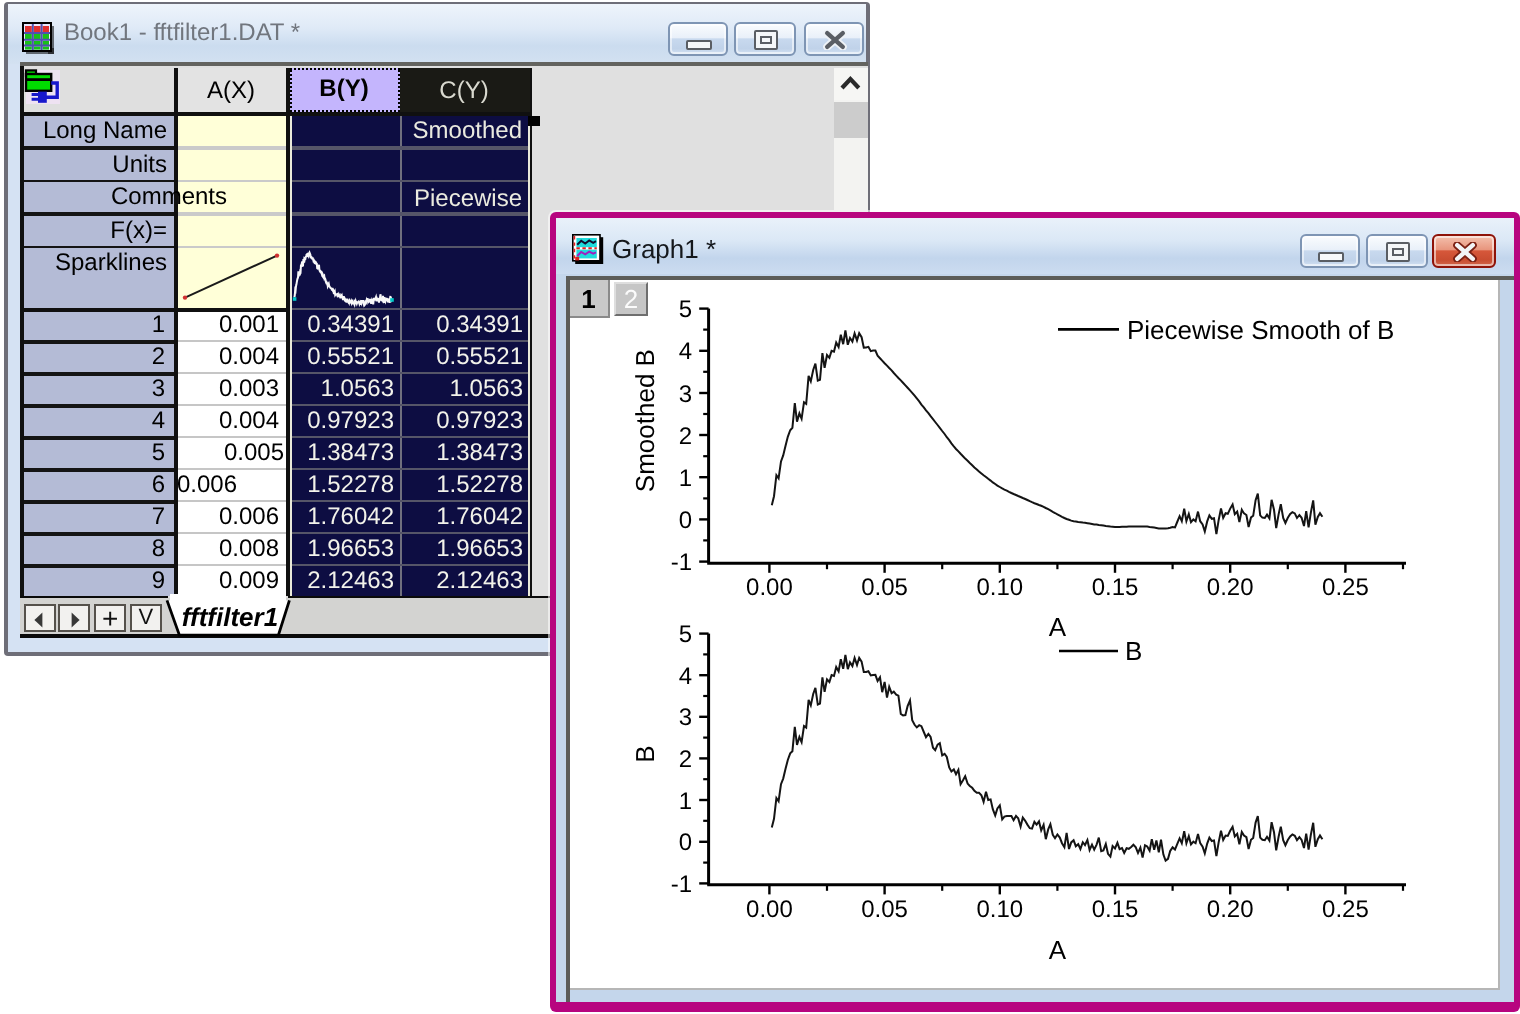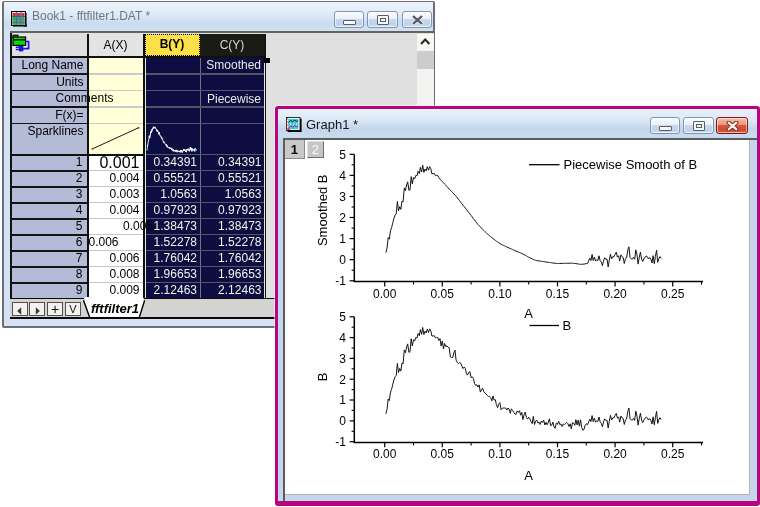--- a/index.html
+++ b/index.html
@@ -55,21 +55,21 @@
 <div style="position:absolute;left:199.5px;top:33.5px;width:65px;height:22.5px;background:#1a1a15;"></div>
 <svg style="position:absolute;left:12px;top:33px" width="20" height="20">
     <rect x="1" y="2.2" width="5" height="2.6" fill="#00dd00" stroke="#000" stroke-width="1.1"></rect>
     <rect x="1" y="4" width="12.6" height="8.4" fill="#00dd00" stroke="#000" stroke-width="1.2"></rect>
     <line x1="1" y1="6.8" x2="13.6" y2="6.8" stroke="#000" stroke-width="1.4"></line>
     <path d="M13.6,8.5 H16.6 V15.6 H8.6" stroke="#1818cc" stroke-width="1.7" fill="none"></path>
     <rect x="7" y="12.8" width="4.4" height="5.6" fill="#1818cc"></rect>
     <path d="M3.8,14.3 H7 M3.8,16.6 H7" stroke="#1818cc" stroke-width="1.5"></path>
   </svg>
 <div style="position:absolute;left:88.5px;top:33.5px;width:54px;height:22.5px;font-size:12px;line-height:22.5px;text-align:center;color:#000;">A(X)</div>
-<div style="position:absolute;left:144.5px;top:34px;width:55px;height:21.8px;background:#fde047;border:1px dotted #000;font-size:12px;line-height:19px;text-align:center;font-weight:bold;color:#000;">B(Y)</div>
+<div style="position:absolute;left:144.5px;top:34px;width:55px;height:21.8px;background:#c4b5fd;border:1px dotted #000;font-size:12px;line-height:19px;text-align:center;font-weight:bold;color:#000;">B(Y)</div>
 <div style="position:absolute;left:199.5px;top:33.5px;width:65px;height:22.5px;font-size:12px;line-height:22.5px;text-align:center;color:#d9d9cf;">C(Y)</div>
 <div style="position:absolute;left:10px;top:33.4px;width:1.6px;height:265.6px;background:#101010;"></div>
 <div style="position:absolute;left:86.5px;top:33.5px;width:2px;height:264px;background:#101010;"></div>
 <div style="position:absolute;left:142.5px;top:33.5px;width:2px;height:264px;background:#101010;"></div>
 <div style="position:absolute;left:264.6px;top:33.5px;width:1.6px;height:264px;background:#101010;"></div>
 <div style="position:absolute;left:199.5px;top:57.5px;width:1px;height:240px;background:#70707e;"></div>
 <div style="position:absolute;left:144.5px;top:57.5px;width:1px;height:240px;background:#e9e9da;"></div>
 <div style="position:absolute;left:263.5px;top:57.5px;width:1.1px;height:240px;background:#e9e9da;"></div>
 <div style="position:absolute;left:264.2px;top:57.6px;width:5.6px;height:5.6px;background:#000;"></div>
 <div style="position:absolute;left:10px;top:56px;width:256px;height:1.6px;background:#101010;"></div>
@@ -112,37 +112,37 @@
 <div style="position:absolute;left:88.5px;top:281.5px;width:54px;height:1.6px;background:#c6c6c6;"></div>
 <div style="position:absolute;left:145.5px;top:281.5px;width:118px;height:1.6px;background:#555568;"></div>
 <div style="position:absolute;left:11.5px;top:57.5px;width:72px;height:15px;font-size:12px;line-height:15px;text-align:right;color:#000;">Long Name</div>
 <div style="position:absolute;left:11.5px;top:74.8px;width:72px;height:15px;font-size:12px;line-height:15px;text-align:right;color:#000;">Units</div>
 <div style="position:absolute;left:11.5px;top:91.3px;width:72px;height:15px;font-size:12px;line-height:15px;text-align:right;color:#000;padding-left:44px;">Comments</div>
 <div style="position:absolute;left:11.5px;top:107.8px;width:72px;height:15px;font-size:12px;line-height:15px;text-align:right;color:#000;">F(x)=</div>
 <div style="position:absolute;left:11.5px;top:124.3px;width:72px;height:15px;font-size:12px;line-height:15px;text-align:right;color:#000;">Sparklines</div>
 <div style="position:absolute;left:200px;top:58px;width:61px;height:15px;font-size:12px;line-height:15px;text-align:right;color:#eaeadf;">Smoothed</div>
 <div style="position:absolute;left:200px;top:91.8px;width:61px;height:15px;font-size:12px;line-height:15px;text-align:right;color:#eaeadf;">Piecewise</div>
 <div style="position:absolute;left:11.5px;top:155.0px;width:71px;height:15px;font-size:12px;line-height:15px;text-align:right;color:#000;">1</div>
-<div style="position:absolute;left:88.5px;top:155.0px;width:51px;height:15px;font-size:16px;line-height:15px;text-align:right;color:#000;">0.001</div>
+<div style="position:absolute;left:88.5px;top:155.0px;width:51px;height:15px;font-size:12px;line-height:15px;text-align:right;color:#000;">0.001</div>
 <div style="position:absolute;left:144.5px;top:155.0px;width:52.5px;height:15px;font-size:12px;line-height:15px;text-align:right;color:#f2f2ea;">0.34391</div>
 <div style="position:absolute;left:200.5px;top:155.0px;width:61px;height:15px;font-size:12px;line-height:15px;text-align:right;color:#f2f2ea;">0.34391</div>
 <div style="position:absolute;left:11.5px;top:171.0px;width:71px;height:15px;font-size:12px;line-height:15px;text-align:right;color:#000;">2</div>
 <div style="position:absolute;left:88.5px;top:171.0px;width:51px;height:15px;font-size:12px;line-height:15px;text-align:right;color:#000;">0.004</div>
 <div style="position:absolute;left:144.5px;top:171.0px;width:52.5px;height:15px;font-size:12px;line-height:15px;text-align:right;color:#f2f2ea;">0.55521</div>
 <div style="position:absolute;left:200.5px;top:171.0px;width:61px;height:15px;font-size:12px;line-height:15px;text-align:right;color:#f2f2ea;">0.55521</div>
 <div style="position:absolute;left:11.5px;top:187.0px;width:71px;height:15px;font-size:12px;line-height:15px;text-align:right;color:#000;">3</div>
 <div style="position:absolute;left:88.5px;top:187.0px;width:51px;height:15px;font-size:12px;line-height:15px;text-align:right;color:#000;">0.003</div>
 <div style="position:absolute;left:144.5px;top:187.0px;width:52.5px;height:15px;font-size:12px;line-height:15px;text-align:right;color:#f2f2ea;">1.0563</div>
 <div style="position:absolute;left:200.5px;top:187.0px;width:61px;height:15px;font-size:12px;line-height:15px;text-align:right;color:#f2f2ea;">1.0563</div>
 <div style="position:absolute;left:11.5px;top:203.0px;width:71px;height:15px;font-size:12px;line-height:15px;text-align:right;color:#000;">4</div>
 <div style="position:absolute;left:88.5px;top:203.0px;width:51px;height:15px;font-size:12px;line-height:15px;text-align:right;color:#000;">0.004</div>
 <div style="position:absolute;left:144.5px;top:203.0px;width:52.5px;height:15px;font-size:12px;line-height:15px;text-align:right;color:#f2f2ea;">0.97923</div>
 <div style="position:absolute;left:200.5px;top:203.0px;width:61px;height:15px;font-size:12px;line-height:15px;text-align:right;color:#f2f2ea;">0.97923</div>
 <div style="position:absolute;left:11.5px;top:219.0px;width:71px;height:15px;font-size:12px;line-height:15px;text-align:right;color:#000;">5</div>
-<div style="position:absolute;left:102px;top:219.0px;width:51px;height:15px;font-size:12px;line-height:15px;text-align:right;color:#000;">0.005</div>
+<div style="position:absolute;left:91px;top:219.0px;width:51px;height:15px;font-size:12px;line-height:15px;text-align:right;color:#000;">0.005</div>
 <div style="position:absolute;left:144.5px;top:219.0px;width:52.5px;height:15px;font-size:12px;line-height:15px;text-align:right;color:#f2f2ea;">1.38473</div>
 <div style="position:absolute;left:200.5px;top:219.0px;width:61px;height:15px;font-size:12px;line-height:15px;text-align:right;color:#f2f2ea;">1.38473</div>
 <div style="position:absolute;left:11.5px;top:235.0px;width:71px;height:15px;font-size:12px;line-height:15px;text-align:right;color:#000;">6</div>
 <div style="position:absolute;left:88.5px;top:235.0px;width:51px;height:15px;font-size:12px;line-height:15px;text-align:left;color:#000;">0.006</div>
 <div style="position:absolute;left:144.5px;top:235.0px;width:52.5px;height:15px;font-size:12px;line-height:15px;text-align:right;color:#f2f2ea;">1.52278</div>
 <div style="position:absolute;left:200.5px;top:235.0px;width:61px;height:15px;font-size:12px;line-height:15px;text-align:right;color:#f2f2ea;">1.52278</div>
 <div style="position:absolute;left:11.5px;top:251.0px;width:71px;height:15px;font-size:12px;line-height:15px;text-align:right;color:#000;">7</div>
 <div style="position:absolute;left:88.5px;top:251.0px;width:51px;height:15px;font-size:12px;line-height:15px;text-align:right;color:#000;">0.006</div>
 <div style="position:absolute;left:144.5px;top:251.0px;width:52.5px;height:15px;font-size:12px;line-height:15px;text-align:right;color:#f2f2ea;">1.76042</div>
 <div style="position:absolute;left:200.5px;top:251.0px;width:61px;height:15px;font-size:12px;line-height:15px;text-align:right;color:#f2f2ea;">1.76042</div>

